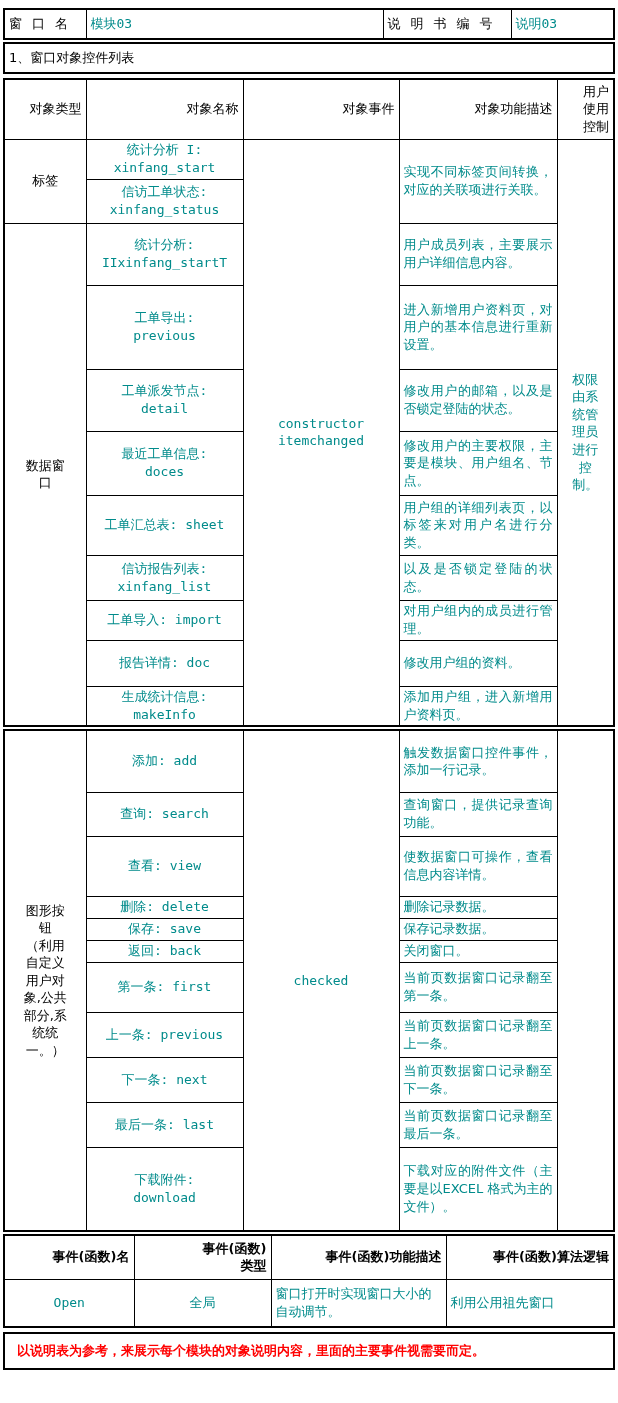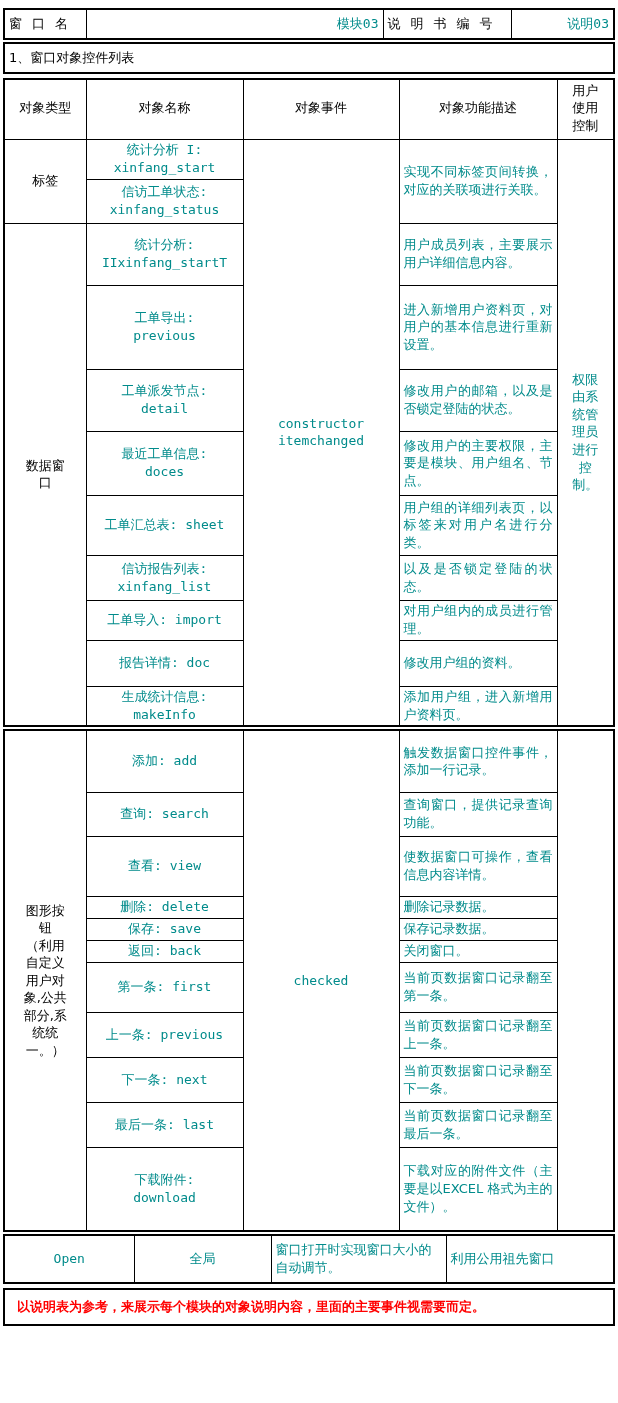--- a/index.html
+++ b/index.html
@@ -4,25 +4,25 @@
 <style>
   :root{ --accent:#008b8b; --note:#ff0000; }
   html,body{ margin:0; padding:0; background:#ffffff; }
   body{ font-family:"DejaVu Sans","Liberation Sans",sans-serif; color:#000; }
   .page{ width:612px; margin:8px 0 0 3px; }
   table.tbl{ border-collapse:collapse; table-layout:fixed; width:612px; border:2px solid #000; }
   table.tbl td{ border:1px solid #000; padding:1px 4px; font-size:13px; line-height:1.35; vertical-align:middle; overflow:hidden; word-break:break-word; }
   .mt2{ margin-top:2px; } .mt4{ margin-top:4px; }
   .teal{ color:var(--accent); }
   .red{ color:var(--note); }
-  .mono{ font-family:"DejaVu Sans Mono","Liberation Mono",monospace;text-align:right; }
+  .mono{ font-family:"DejaVu Sans Mono","Liberation Mono",monospace; }
   .pre{ white-space:pre-line; }
   .ctr{ text-align:center; }
   .just{ text-align:justify; padding:1px 6px; }
-  .hdr{ font-size:14px; text-align:center;font-family:Liberation Mono, monospace; }
+  .hdr{ font-size:14px; text-align:right; }
   .bold{ font-weight:bold; }
   .spread{ letter-spacing:10px; padding-left:8px; }
   .sect{ font-size:14px; padding-left:8px; }
   .topv{ vertical-align:top; padding-top:3px; }
   .big{ font-size:15px; }
 </style>
 </head>
 <body>
 
 <div class="page">
@@ -206,20 +206,27 @@
 
 
   <table class="tbl mt2">
     <colgroup>
         <col style="width:130px">
         <col style="width:137px">
         <col style="width:175px">
         <col style="width:168px">
       </colgroup>
     <tbody>
+        <tr style="height:44px">
+      <td class="hdr bold">事件(函数)名</td>
+      <td class="hdr bold pre">事件(函数)
+类型</td>
+      <td class="hdr bold">事件(函数)功能描述</td>
+      <td class="hdr bold">事件(函数)算法逻辑</td>
+    </tr>
     <tr style="height:48px">
       <td class="ctr teal mono">Open</td>
       <td class="ctr teal">全局</td>
       <td class="teal big topv">窗口打开时实现窗口大小的自动调节。</td>
       <td class="teal big topv">利用公用祖先窗口</td>
     </tr>
   </tbody>
     </table>
 
   <table class="tbl mt4">

